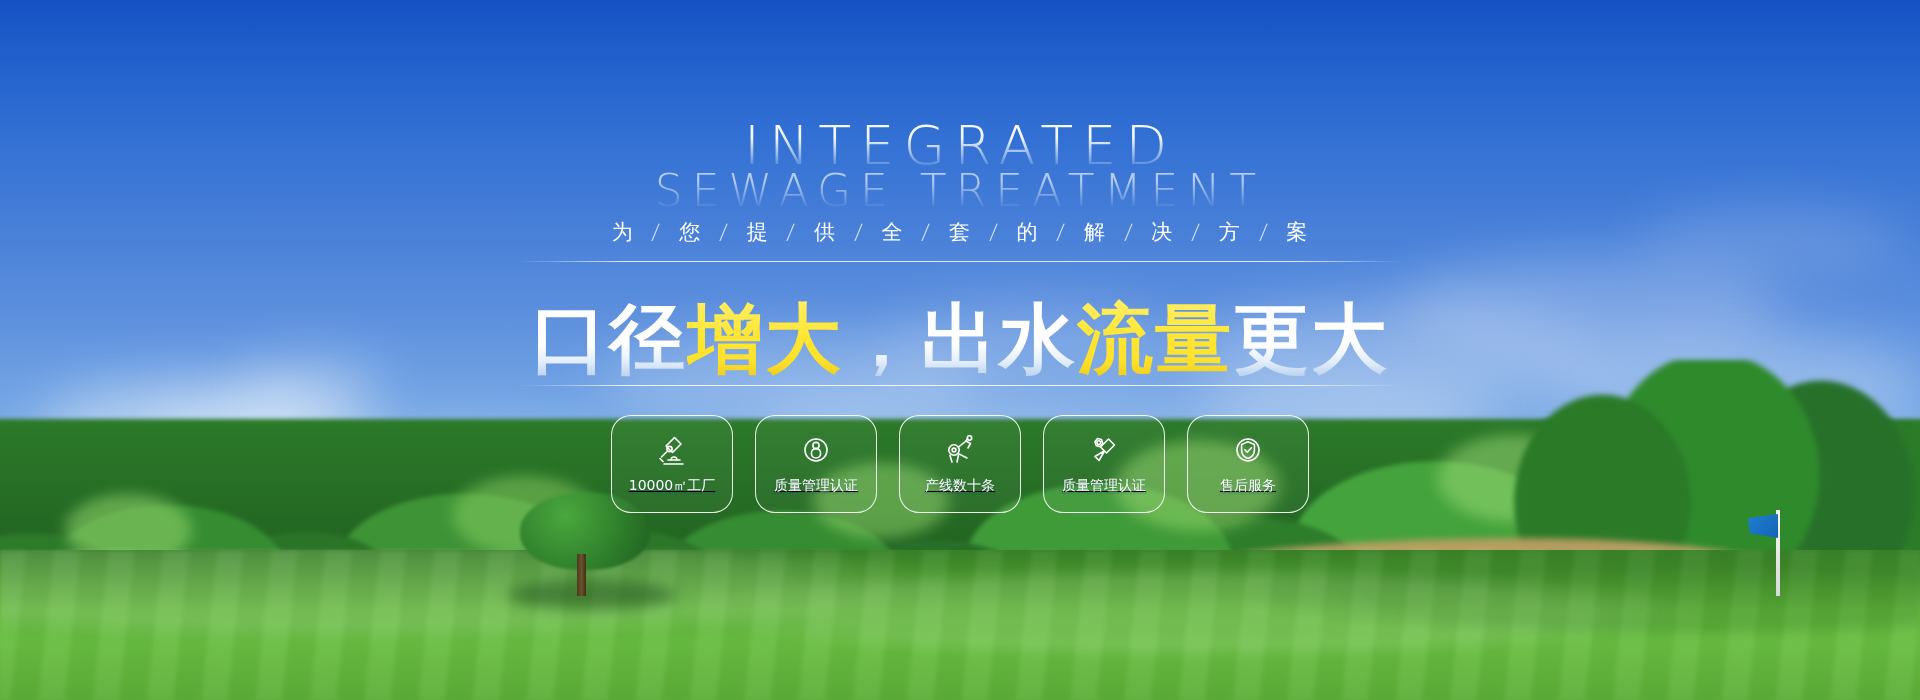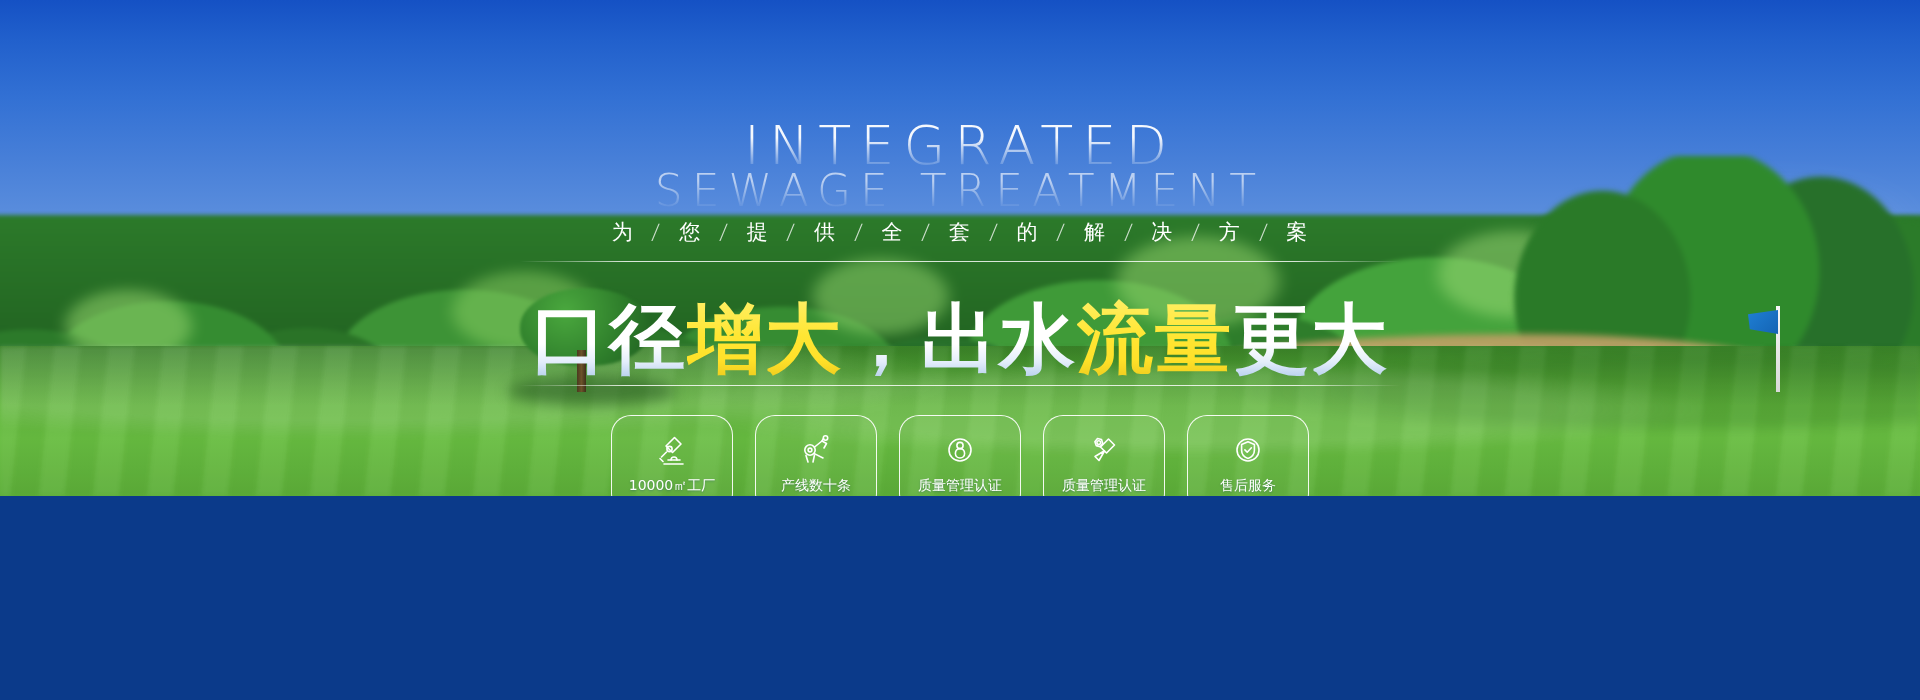--- a/index.html
+++ b/index.html
@@ -1,20 +1,20 @@
 <!DOCTYPE html>
 <html><head>
 <meta charset="utf-8">
 <style>
   html,body{margin:0;padding:0;background:#0b3a8a;}
   *{box-sizing:border-box;}
 
   .banner{
     position:relative;
-    width:1920px;height:496px;
+    width:1920px;height:700px;
     overflow:hidden;
     font-family:"Liberation Sans","DejaVu Sans",sans-serif;
     -webkit-font-smoothing:antialiased;
   }
 
   
   .sky{
     position:absolute;inset:0;
     background:linear-gradient(180deg,
       #1551c4 0%,
@@ -229,20 +229,21 @@
     position:absolute;left:0;right:0;top:415px;
     display:flex;justify-content:center;align-items:flex-start;gap:22px;
   }
   .badge{
     width:122px;height:98px;
     border:1.6px solid rgba(255,255,255,.92);
     border-radius:20px;
     display:flex;flex-direction:column;align-items:center;justify-content:flex-start;
     padding-top:14px;
     background:rgba(255,255,255,.04);
+    text-decoration:underline;
   }
   .badge .ico{width:40px;height:40px;display:block;}
   .badge .ico svg{width:40px;height:40px;display:block;}
   .badge .lbl{
     margin-top:7px;
     font-size:14px;color:#ffffff;white-space:nowrap;
     font-family:"DejaVu Sans","Liberation Sans",sans-serif;
     text-shadow:0 1px 2px rgba(20,60,120,.35);
   }
 </style>
@@ -337,47 +338,47 @@
             <path d="M19 30 C19 26 25 26 25 30"></path>
             <path d="M12 34 L31 34"></path>
           </svg>
         </span>
         <span class="lbl">10000㎡工厂</span>
       </div>
 
       <div class="badge">
         <span class="ico">
           <svg viewBox="0 0 40 40" fill="none" stroke="#ffffff" stroke-width="1.6" stroke-linecap="round" stroke-linejoin="round">
+            <circle cx="20" cy="20" r="11"></circle>
+            <circle cx="20" cy="15.5" r="3.1"></circle>
+            <path d="M20 18.6 C17 18.6 15.4 21 15.4 23.6 C15.4 26.2 17.4 28 20 28 C22.6 28 24.6 26.2 24.6 23.6 C24.6 21 23 18.6 20 18.6 Z"></path>
+          </svg>
+        </span>
+        <span class="lbl">质量管理认证</span>
+      </div>
+
+      <div class="badge">
+        <span class="ico">
+          <svg viewBox="0 0 40 40" fill="none" stroke="#ffffff" stroke-width="1.6" stroke-linecap="round" stroke-linejoin="round">
             <circle cx="14" cy="20" r="5.2"></circle>
             <circle cx="14" cy="20" r="1.9"></circle>
             <path d="M18.6 17 L26 11 L30.5 13.5 L28 18"></path>
             <path d="M26 11 L27.5 8.5"></path>
             <circle cx="29.5" cy="8" r="2.2"></circle>
             <path d="M18.4 23.6 L27 28"></path>
             <path d="M10 25.5 L12 32"></path>
             <path d="M18.5 25 L17 32"></path>
           </svg>
         </span>
         <span class="lbl">产线数十条</span>
       </div>
 
       <div class="badge">
         <span class="ico">
           <svg viewBox="0 0 40 40" fill="none" stroke="#ffffff" stroke-width="1.6" stroke-linecap="round" stroke-linejoin="round">
-            <circle cx="20" cy="20" r="11"></circle>
-            <circle cx="20" cy="15.5" r="3.1"></circle>
-            <path d="M20 18.6 C17 18.6 15.4 21 15.4 23.6 C15.4 26.2 17.4 28 20 28 C22.6 28 24.6 26.2 24.6 23.6 C24.6 21 23 18.6 20 18.6 Z"></path>
-          </svg>
-        </span>
-        <span class="lbl">质量管理认证</span>
-      </div>
-
-      <div class="badge">
-        <span class="ico">
-          <svg viewBox="0 0 40 40" fill="none" stroke="#ffffff" stroke-width="1.6" stroke-linecap="round" stroke-linejoin="round">
             <path d="M13.5 8.5 L17.5 9.5 L18.8 13.4 L16.2 16.6 L12.2 15.6 L10.9 11.7 Z"></path>
             <circle cx="14.8" cy="12.6" r="1.9"></circle>
             <path d="M24.5 9 L30.5 15 L22.5 23 L16.5 17 Z"></path>
             <path d="M20.5 21 L15 30.5 L11 26.5 L20 21"></path>
           </svg>
         </span>
         <span class="lbl">质量管理认证</span>
       </div>
 
       <div class="badge">

